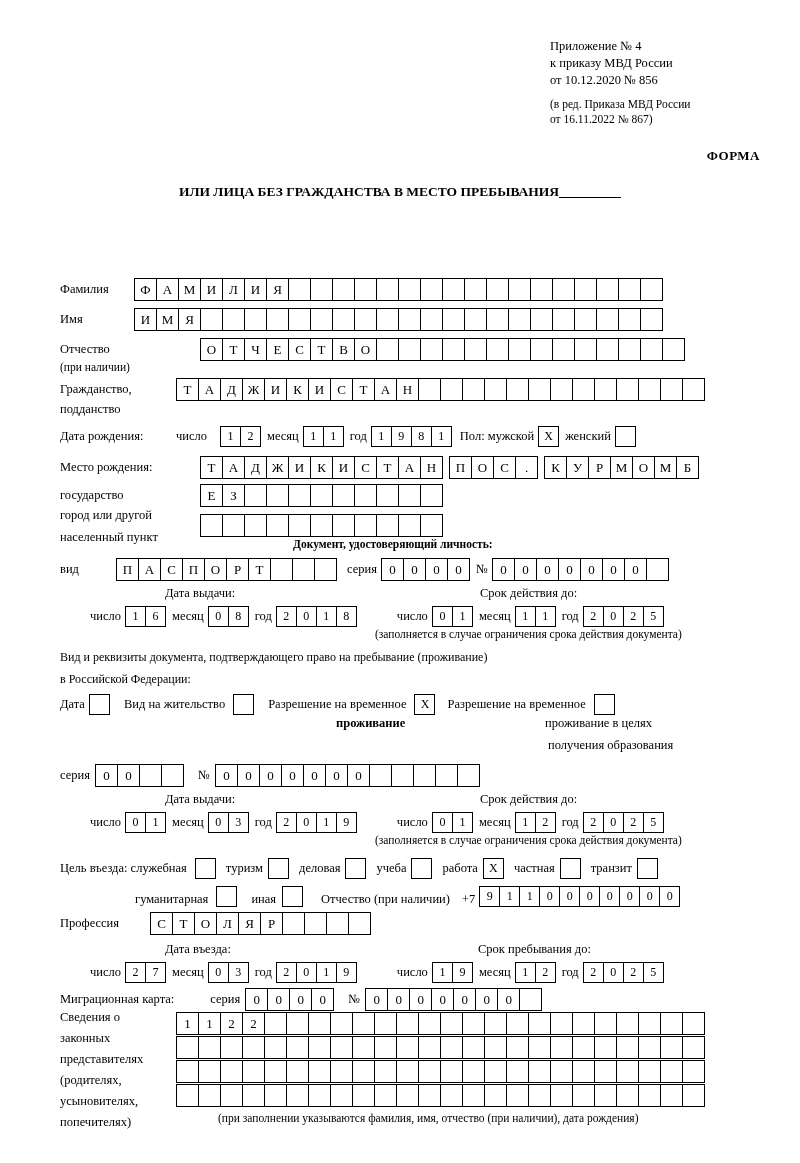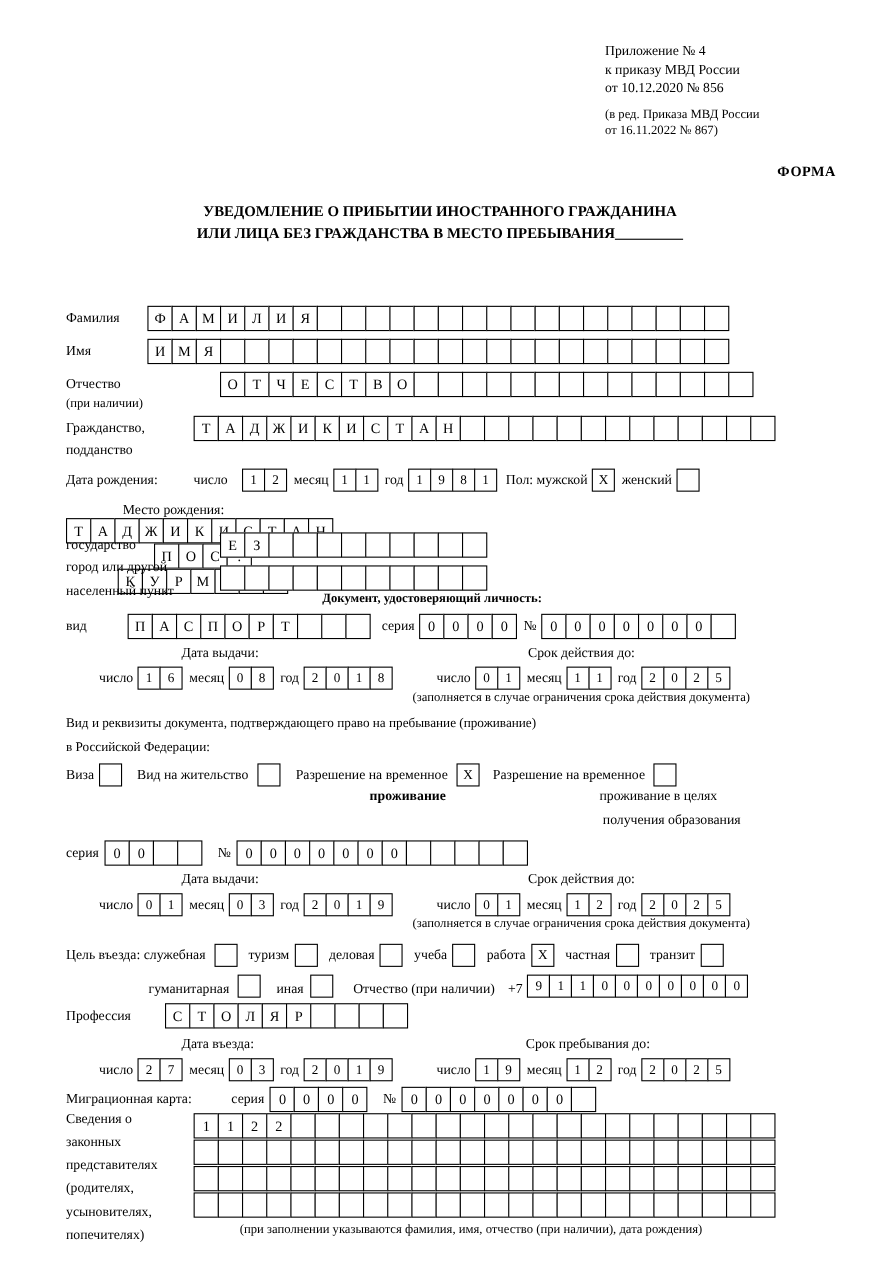--- a/index.html
+++ b/index.html
@@ -44,21 +44,20 @@
     <div>к приказу МВД России</div>
     <div>от 10.12.2020 № 856</div>
     <div class="gap"></div>
     <div class="sml">(в ред. Приказа МВД России</div>
     <div class="sml">от 16.11.2022 № 867)</div>
   </div>
 
   <div class="forma">ФОРМА</div>
 
   <div class="title">
-    <div>УВЕДОМЛЕНИЕ О ПРИБЫТИИ ИНОСТРАННОГО ГРАЖДАНИНА</div>
     <div><span class="ln2">ИЛИ ЛИЦА БЕЗ ГРАЖДАНСТВА В МЕСТО ПРЕБЫВАНИЯ</span><span class="uline"></span></div>
   </div>
 
 
   <div id="body-rows">
       <div class="row" style="top: 278px; left: 60px;">
         <span class="lbl " style="width: 74px;">Фамилия</span>
         <div class="boxes">
           <div class="cell">Ф</div>
           <div class="cell">А</div>
@@ -206,21 +205,21 @@
         <div class="boxes">
           <div class="cell sm">X</div>
         </div>
         <span style="display: inline-block; width: 6px;"></span>
         <span class="lbl ">женский</span>
         <span style="display: inline-block; width: 4px;"></span>
         <div class="boxes">
           <div class="cell sm"></div>
         </div>
       </div>
-      <div class="row" style="top: 456px; left: 60px; flex-direction: column;">
+      <div class="row" style="top: 456px; left: 60px;">
         <span class="lbl " style="width: 140px;">Место рождения:</span>
         <div class="boxes">
           <div class="cell">Т</div>
           <div class="cell">А</div>
           <div class="cell">Д</div>
           <div class="cell">Ж</div>
           <div class="cell">И</div>
           <div class="cell">К</div>
           <div class="cell">И</div>
           <div class="cell">С</div>
@@ -377,21 +376,21 @@
       <div class="row" style="top: 628px; left: 375px;">
         <span class="lbl note">(заполняется в случае ограничения срока действия документа)</span>
       </div>
       <div class="row" style="top: 650px; left: 60px;">
         <span class="lbl small-lbl">Вид и реквизиты документа, подтверждающего право на пребывание (проживание)</span>
       </div>
       <div class="row" style="top: 672px; left: 60px;">
         <span class="lbl small-lbl">в Российской Федерации:</span>
       </div>
       <div class="row" style="top: 694px; left: 60px;">
-        <span class="lbl ">Виза</span>
+        <span class="lbl ">Дата</span>
         <span style="display: inline-block; width: 4px;"></span>
         <div class="boxes">
           <div class="cell sm"></div>
         </div>
         <span style="display: inline-block; width: 14px;"></span>
         <span class="lbl ">Вид на жительство</span>
         <span style="display: inline-block; width: 8px;"></span>
         <div class="boxes">
           <div class="cell sm"></div>
         </div>

